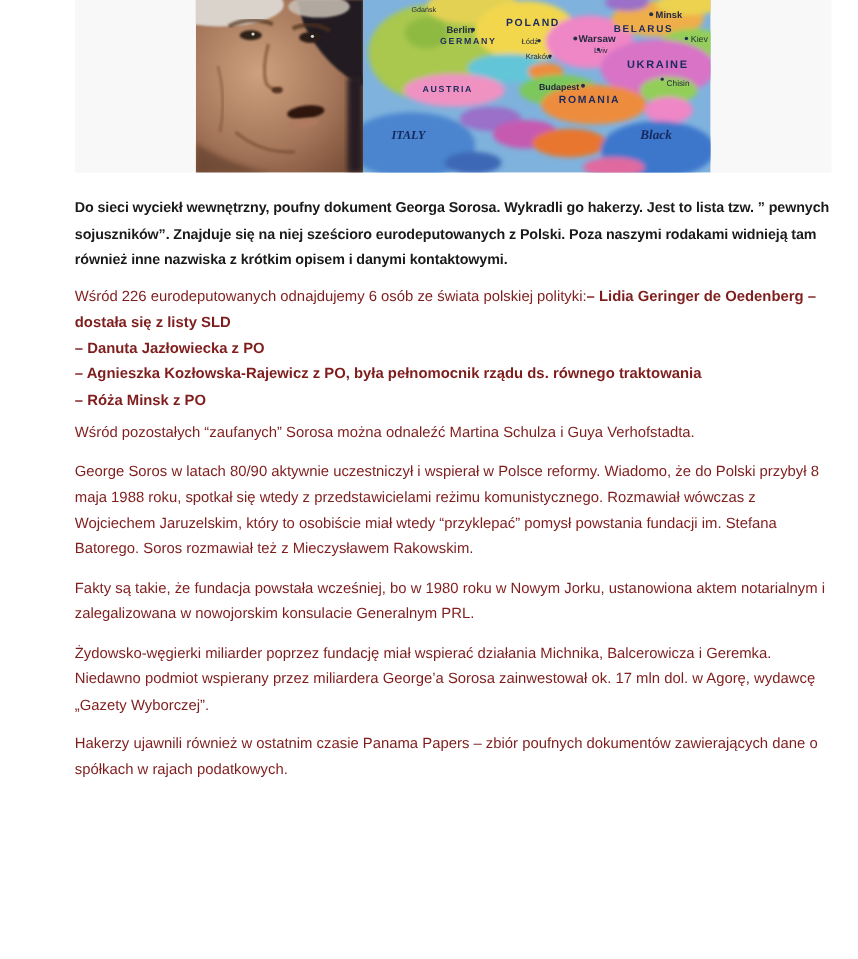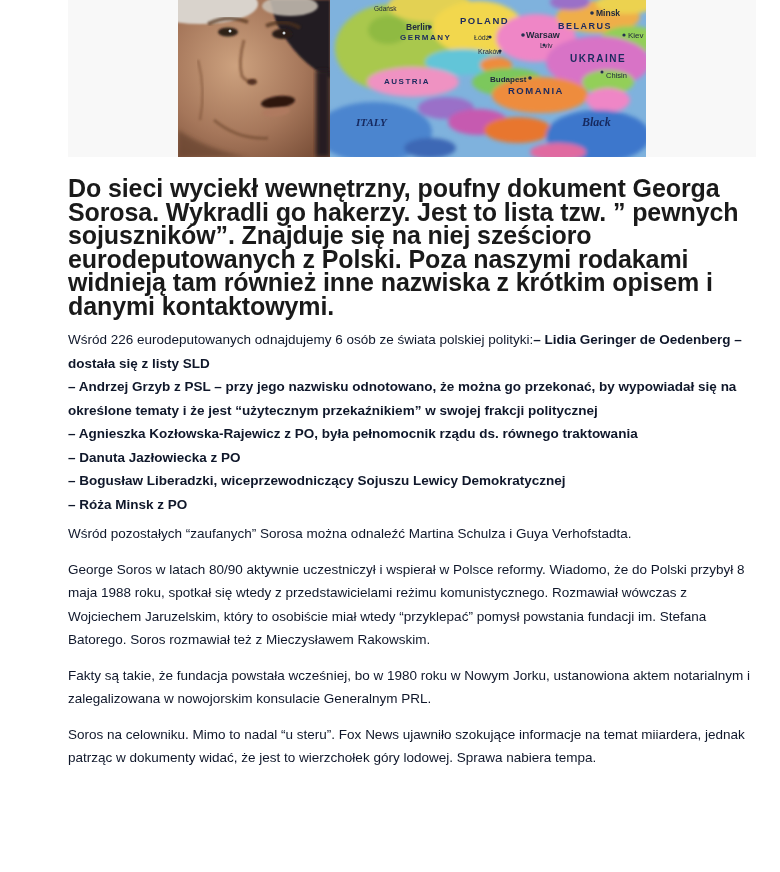--- a/index.html
+++ b/index.html
@@ -32,31 +32,31 @@
   .map-label.city{fill:#222a3d;}
   .map-label.sea{
     font-family:"Liberation Serif", serif;
     font-style:italic;
     font-weight:bold;
     fill:#16295f;
   }
   
   h1.headline{
     margin:20px 0 10px 0;
-    font-size:25px;
+    font-size:13px;
     line-height:23.5px;
     font-weight:bold;
     color:#1a1a1a;
     letter-spacing:-0.1px;
   }
   
   .body-text{
     font-size:13.5px;
     line-height:23.5px;
-    color:#0f172a;
+    color:#7f1d1d;
   }
   .intro-block{margin:0;}
   .intro-bold{font-weight:bold;}
   .allies-list{margin:0;padding:0;list-style:none;}
   .allies-list li{font-weight:bold;margin:0;}
   p.para{margin:4px 0 12px 0;}
   p.trusted{font-weight:normal;margin:6px 0 12px 0;}
 </style>
 </head>
 <body>
@@ -170,27 +170,26 @@
     </svg>
   </figure>
 
   <h1 class="headline">Do sieci wyciekł wewnętrzny, poufny dokument Georga Sorosa. Wykradli go hakerzy. Jest to lista tzw. ” pewnych sojuszników”. Znajduje się na niej sześcioro eurodeputowanych z Polski. Poza naszymi rodakami widnieją tam również inne nazwiska z krótkim opisem i danymi kontaktowymi.</h1>
 
   <div class="body-text">
 
     <p class="intro-block"><span>Wśród 226 eurodeputowanych odnajdujemy 6 osób ze świata polskiej polityki:</span><span class="intro-bold">– Lidia Geringer de Oedenberg – dostała się z listy SLD</span></p>
 
     <ul class="allies-list">
-      <li>– Andrzej Grzyb z PSL – przy jego nazwisku odnotowano, że można go przekonać, by wypowiadał się na określone tematy i że jest “użytecznym przekaźnikiem” w swojej frakcji politycznej</li>
+      <li>– Danuta Jazłowiecka z PO</li>
       <li>– Agnieszka Kozłowska-Rajewicz z PO, była pełnomocnik rządu ds. równego traktowania</li>
-      <li>– Danuta Jazłowiecka z PO</li>
-      <li>– Bogusław Liberadzki, wiceprzewodniczący Sojuszu Lewicy Demokratycznej</li>
       <li>– Róża Minsk z PO</li>
     </ul>
 
     <p class="trusted">Wśród pozostałych “zaufanych” Sorosa można odnaleźć Martina Schulza i Guya Verhofstadta.</p>
 
     <p class="para">George Soros w latach 80/90 aktywnie uczestniczył i wspierał w Polsce reformy. Wiadomo, że do Polski przybył 8 maja 1988 roku, spotkał się wtedy z przedstawicielami reżimu komunistycznego. Rozmawiał wówczas z Wojciechem Jaruzelskim, który to osobiście miał wtedy “przyklepać” pomysł powstania fundacji im. Stefana Batorego. Soros rozmawiał też z Mieczysławem Rakowskim.</p>
     <p class="para">Fakty są takie, że fundacja powstała wcześniej, bo w 1980 roku w Nowym Jorku, ustanowiona aktem notarialnym i zalegalizowana w nowojorskim konsulacie Generalnym PRL.</p>
-    <p class="para">Soros na celowniku. Mimo to nadal “u steru”. Fox News ujawniło szokujące informacje na temat miiardera, jednak patrząc w dokumenty widać, że jest to wierzchołek góry lodowej. Sprawa nabiera tempa.</p>
+    <p class="para">Żydowsko-węgierki miliarder poprzez fundację miał wspierać działania Michnika, Balcerowicza i Geremka. Niedawno podmiot wspierany przez miliardera George’a Sorosa zainwestował ok. 17 mln dol. w Agorę, wydawcę „Gazety Wyborczej”.</p>
+    <p class="para">Hakerzy ujawnili również w ostatnim czasie Panama Papers – zbiór poufnych dokumentów zawierających dane o spółkach w rajach podatkowych.</p>
 
   </div>
 </main>
 
 </body></html>

